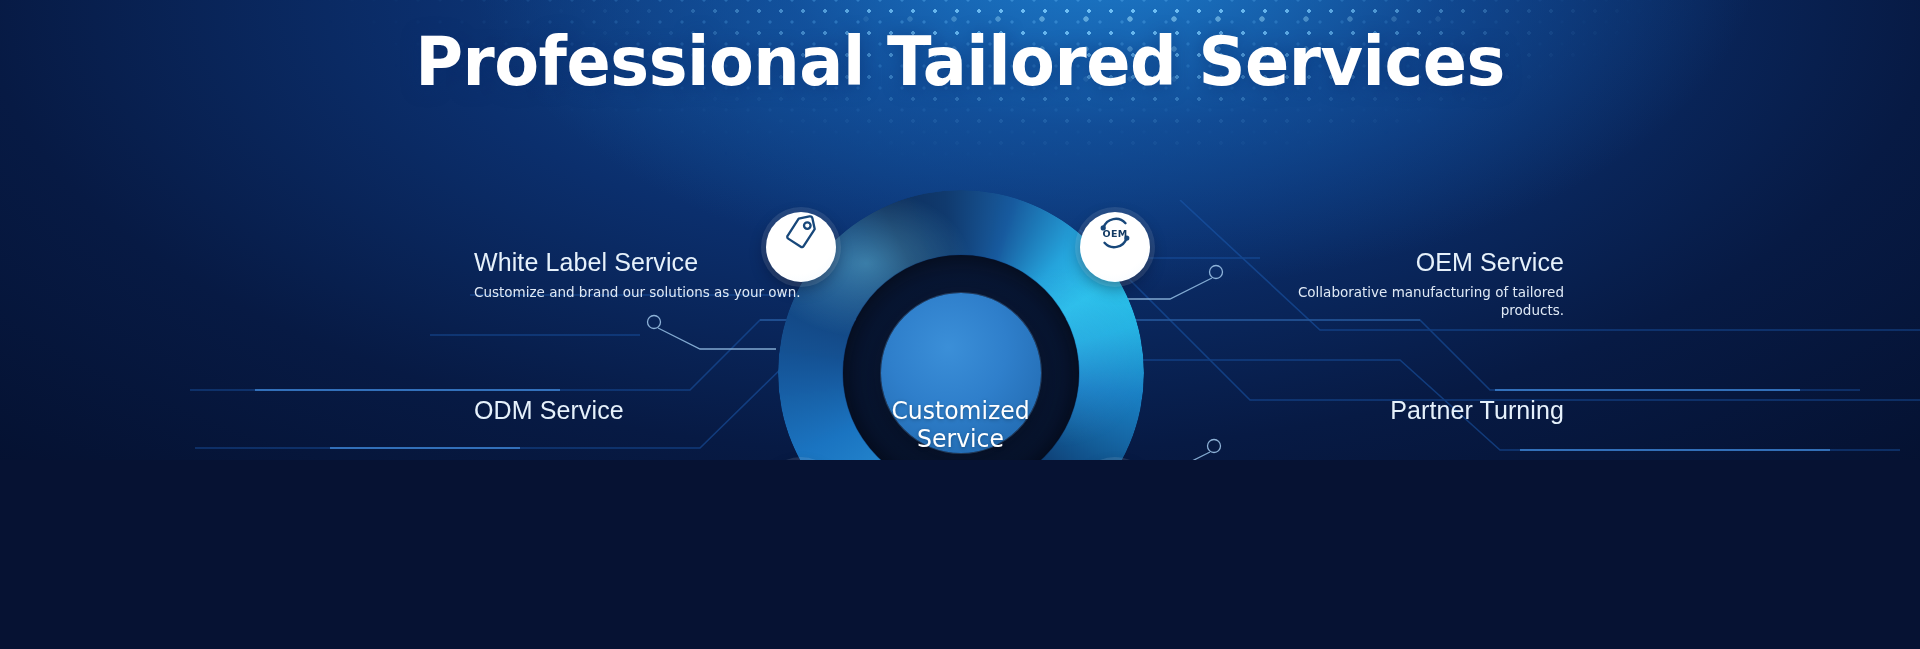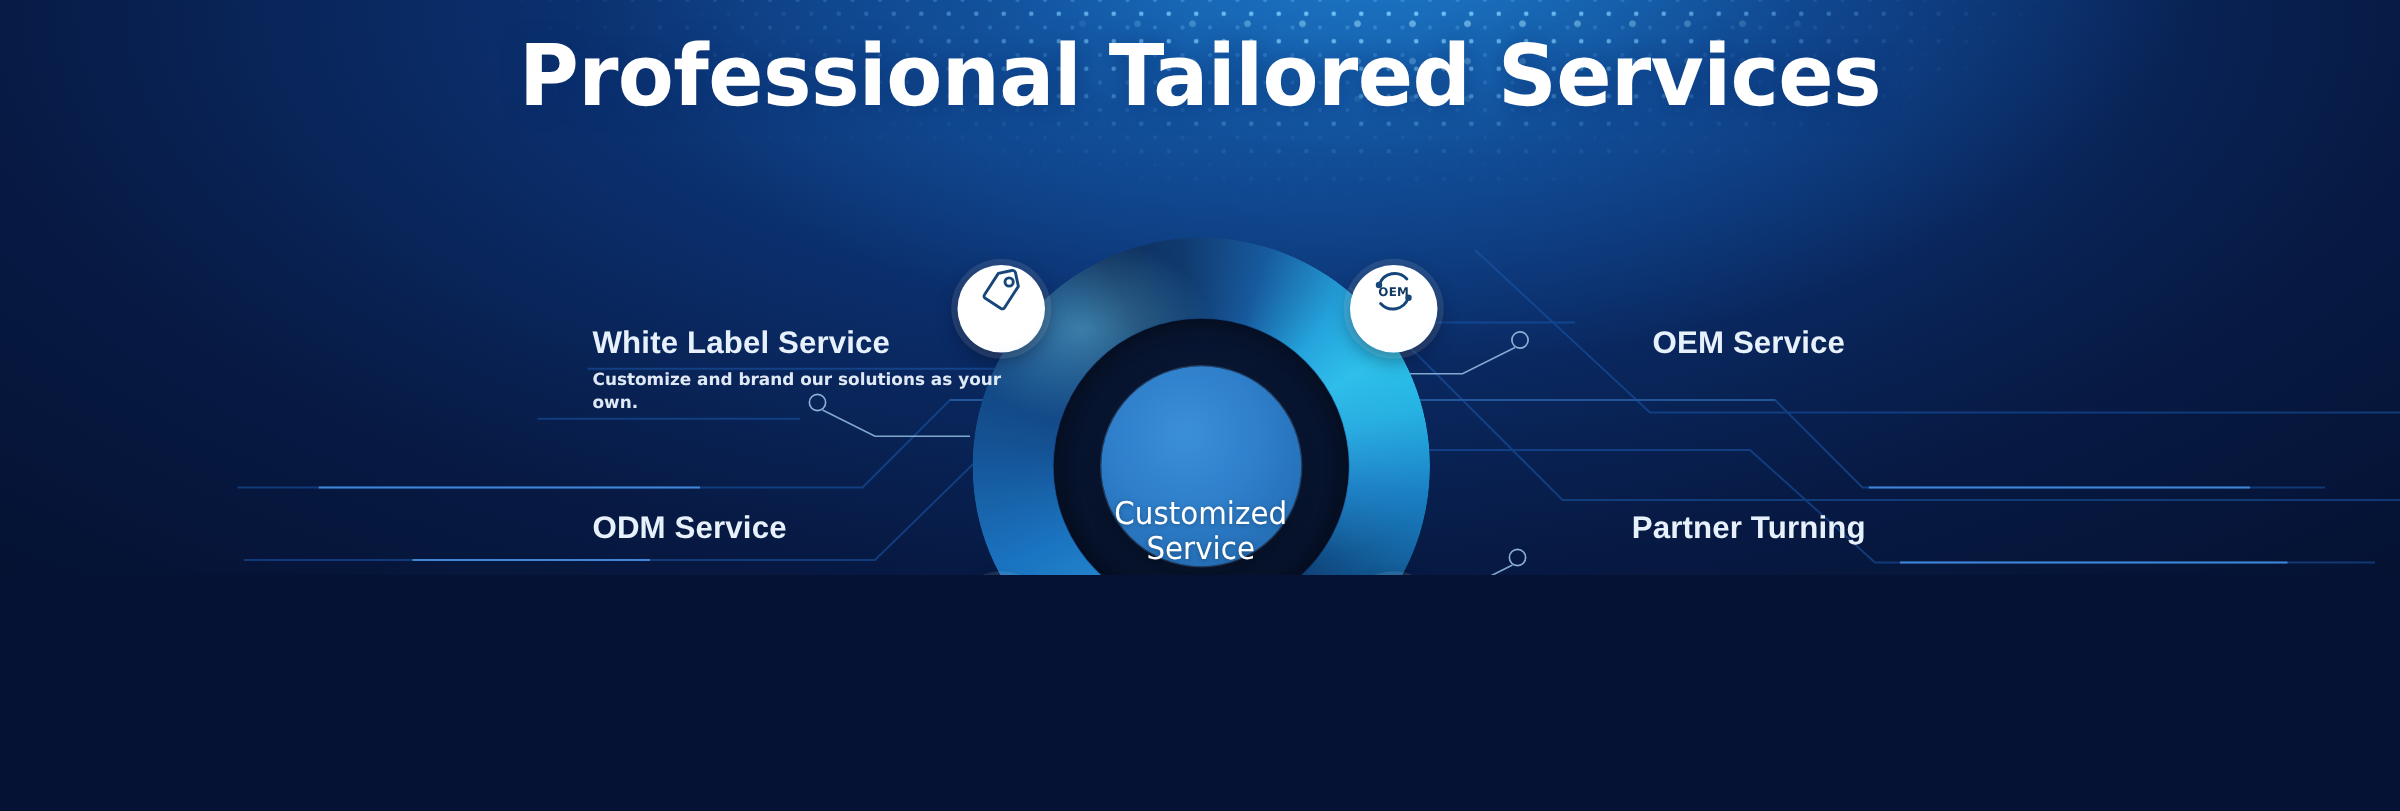--- a/index.html
+++ b/index.html
@@ -126,29 +126,29 @@
   .badge-br{left:302px;top:272px;}
 
   .acrotext{
     font-family:"DejaVu Sans","Liberation Sans",sans-serif;
     font-size:9.5px;font-weight:700;fill:#123a63;letter-spacing:0.3px;
   }
 
   
   .blk{position:absolute;width:330px;}
   .blk h3{
-    margin:12px 0 7px 0;font-size:25px;font-weight:700;color:#e6f1fb;
+    margin:0 0 7px 0;font-size:25px;font-weight:400;color:#e6f1fb;
     font-family:"Liberation Sans","DejaVu Sans",sans-serif;letter-spacing:.1px;
   }
   .blk p{
-    margin:0;font-size:13.5px;line-height:1.33;color:#dfe9f5;font-weight:700;
+    margin:0;font-size:13.5px;line-height:1.33;color:#dfe9f5;font-weight:400;
     font-family:"DejaVu Sans","Liberation Sans",sans-serif;
   }
   .blk-left{text-align:left;}
-  .blk-right{text-align:center;}
+  .blk-right{text-align:right;}
 
   .b-white{left:474px;top:248px;}
   .b-odm  {left:474px;top:396px;}
   .b-oem  {left:1234px;top:248px;}
   .b-part {left:1234px;top:396px;}
 
   
   .connectors{position:absolute;left:0;top:0;width:1920px;height:649px;pointer-events:none;}
 </style>
 </head>
@@ -263,19 +263,20 @@
     <h3>White Label Service</h3>
     <p>Customize and brand our solutions as your own.</p>
   </div>
 
   <div class="blk blk-left b-odm">
     <h3>ODM Service</h3>
   </div>
 
   <div class="blk blk-right b-oem">
     <h3>OEM Service</h3>
+    <p>Collaborative manufacturing of tailored products.</p>
   </div>
 
   <div class="blk blk-right b-part">
     <h3>Partner Turning</h3>
   </div>
 
 </div>
 
 </body></html>

